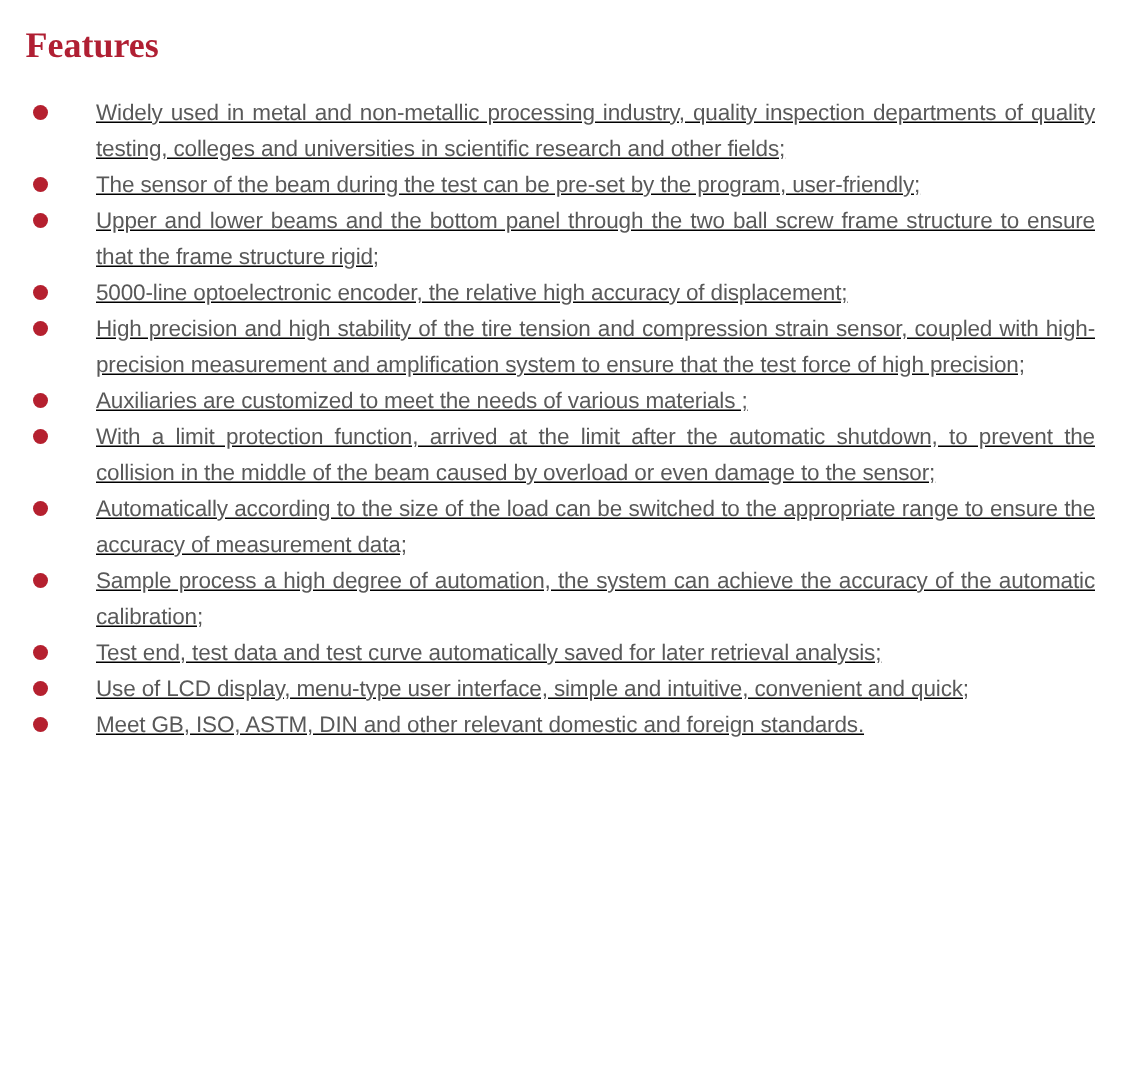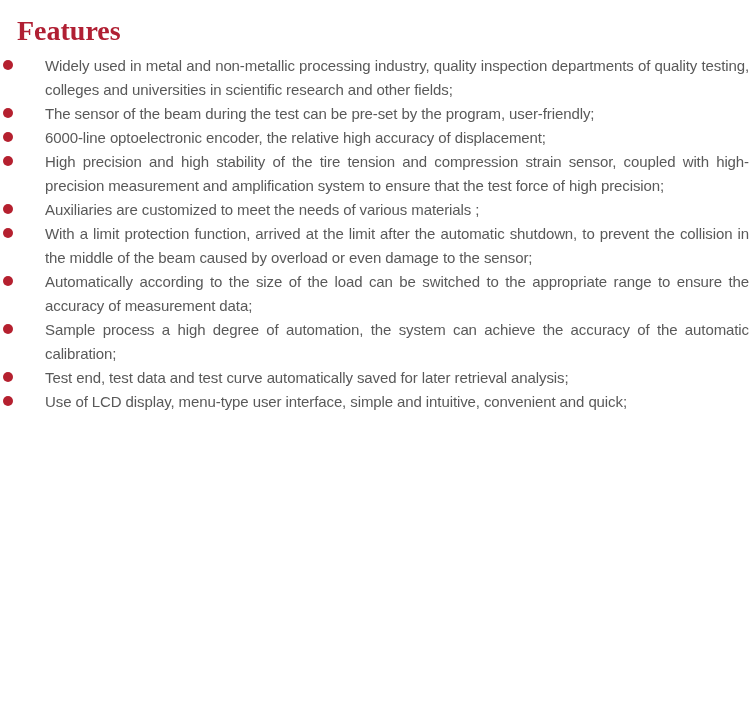--- a/index.html
+++ b/index.html
@@ -9,29 +9,30 @@
   body {
     width: 750px;
     height: 725px;
     background: #ffffff;
     overflow: hidden;
     font-family: "Liberation Sans", sans-serif;
   }
   .page-title {
     margin: 18px 0 0 17px;
     font-family: "Liberation Serif", serif;
-    font-size: 28px;
+    font-size: 24px;
     font-weight: 700;
     line-height: 26px;
     color: #b01f33;
   }
   .features-list {
     list-style: none;
-    margin: 10px 0 0 0;
-    padding: 0 1px;
+    margin: 20px 0 0 0;
+    padding: 0 20px;
+    text-decoration: underline;
   }
   .feature-item {
     display: flex;
     align-items: flex-start;
   }
   .bullet {
     flex: 0 0 10px;
     height: 10px;
     border-radius: 50%;
     background: #b5202f;
@@ -57,25 +58,29 @@
   <li class="feature-item">
     <span class="bullet"></span>
     <span class="feature-text">Widely used in metal and non-metallic processing industry, quality inspection departments of quality testing, colleges and universities in scientific research and other fields;</span>
   </li>
 
   <li class="feature-item">
     <span class="bullet"></span>
     <span class="feature-text">The sensor of the beam during the test can be pre-set by the program, user-friendly;</span>
   </li>
 
+  <li class="feature-item">
+    <span class="bullet"></span>
+    <span class="feature-text">Upper and lower beams and the bottom panel through the two ball screw frame structure to ensure that the frame structure rigid;</span>
+  </li>
 
 
   <li class="feature-item">
     <span class="bullet"></span>
-    <span class="feature-text">6000-line optoelectronic encoder, the relative high accuracy of displacement;</span>
+    <span class="feature-text">5000-line optoelectronic encoder, the relative high accuracy of displacement;</span>
   </li>
 
   <li class="feature-item">
     <span class="bullet"></span>
     <span class="feature-text">High precision and high stability of the tire tension and compression strain sensor, coupled with high-precision measurement and amplification system to ensure that the test force of high precision;</span>
   </li>
 
 
   <li class="feature-item">
     <span class="bullet"></span>
@@ -102,13 +107,17 @@
     <span class="bullet"></span>
     <span class="feature-text">Test end, test data and test curve automatically saved for later retrieval analysis;</span>
   </li>
 
 
   <li class="feature-item">
     <span class="bullet"></span>
     <span class="feature-text">Use of LCD display, menu-type user interface, simple and intuitive, convenient and quick;</span>
   </li>
 
+  <li class="feature-item">
+    <span class="bullet"></span>
+    <span class="feature-text">Meet GB, ISO, ASTM, DIN and other relevant domestic and foreign standards.</span>
+  </li>
 </ul>
 
 </body></html>

